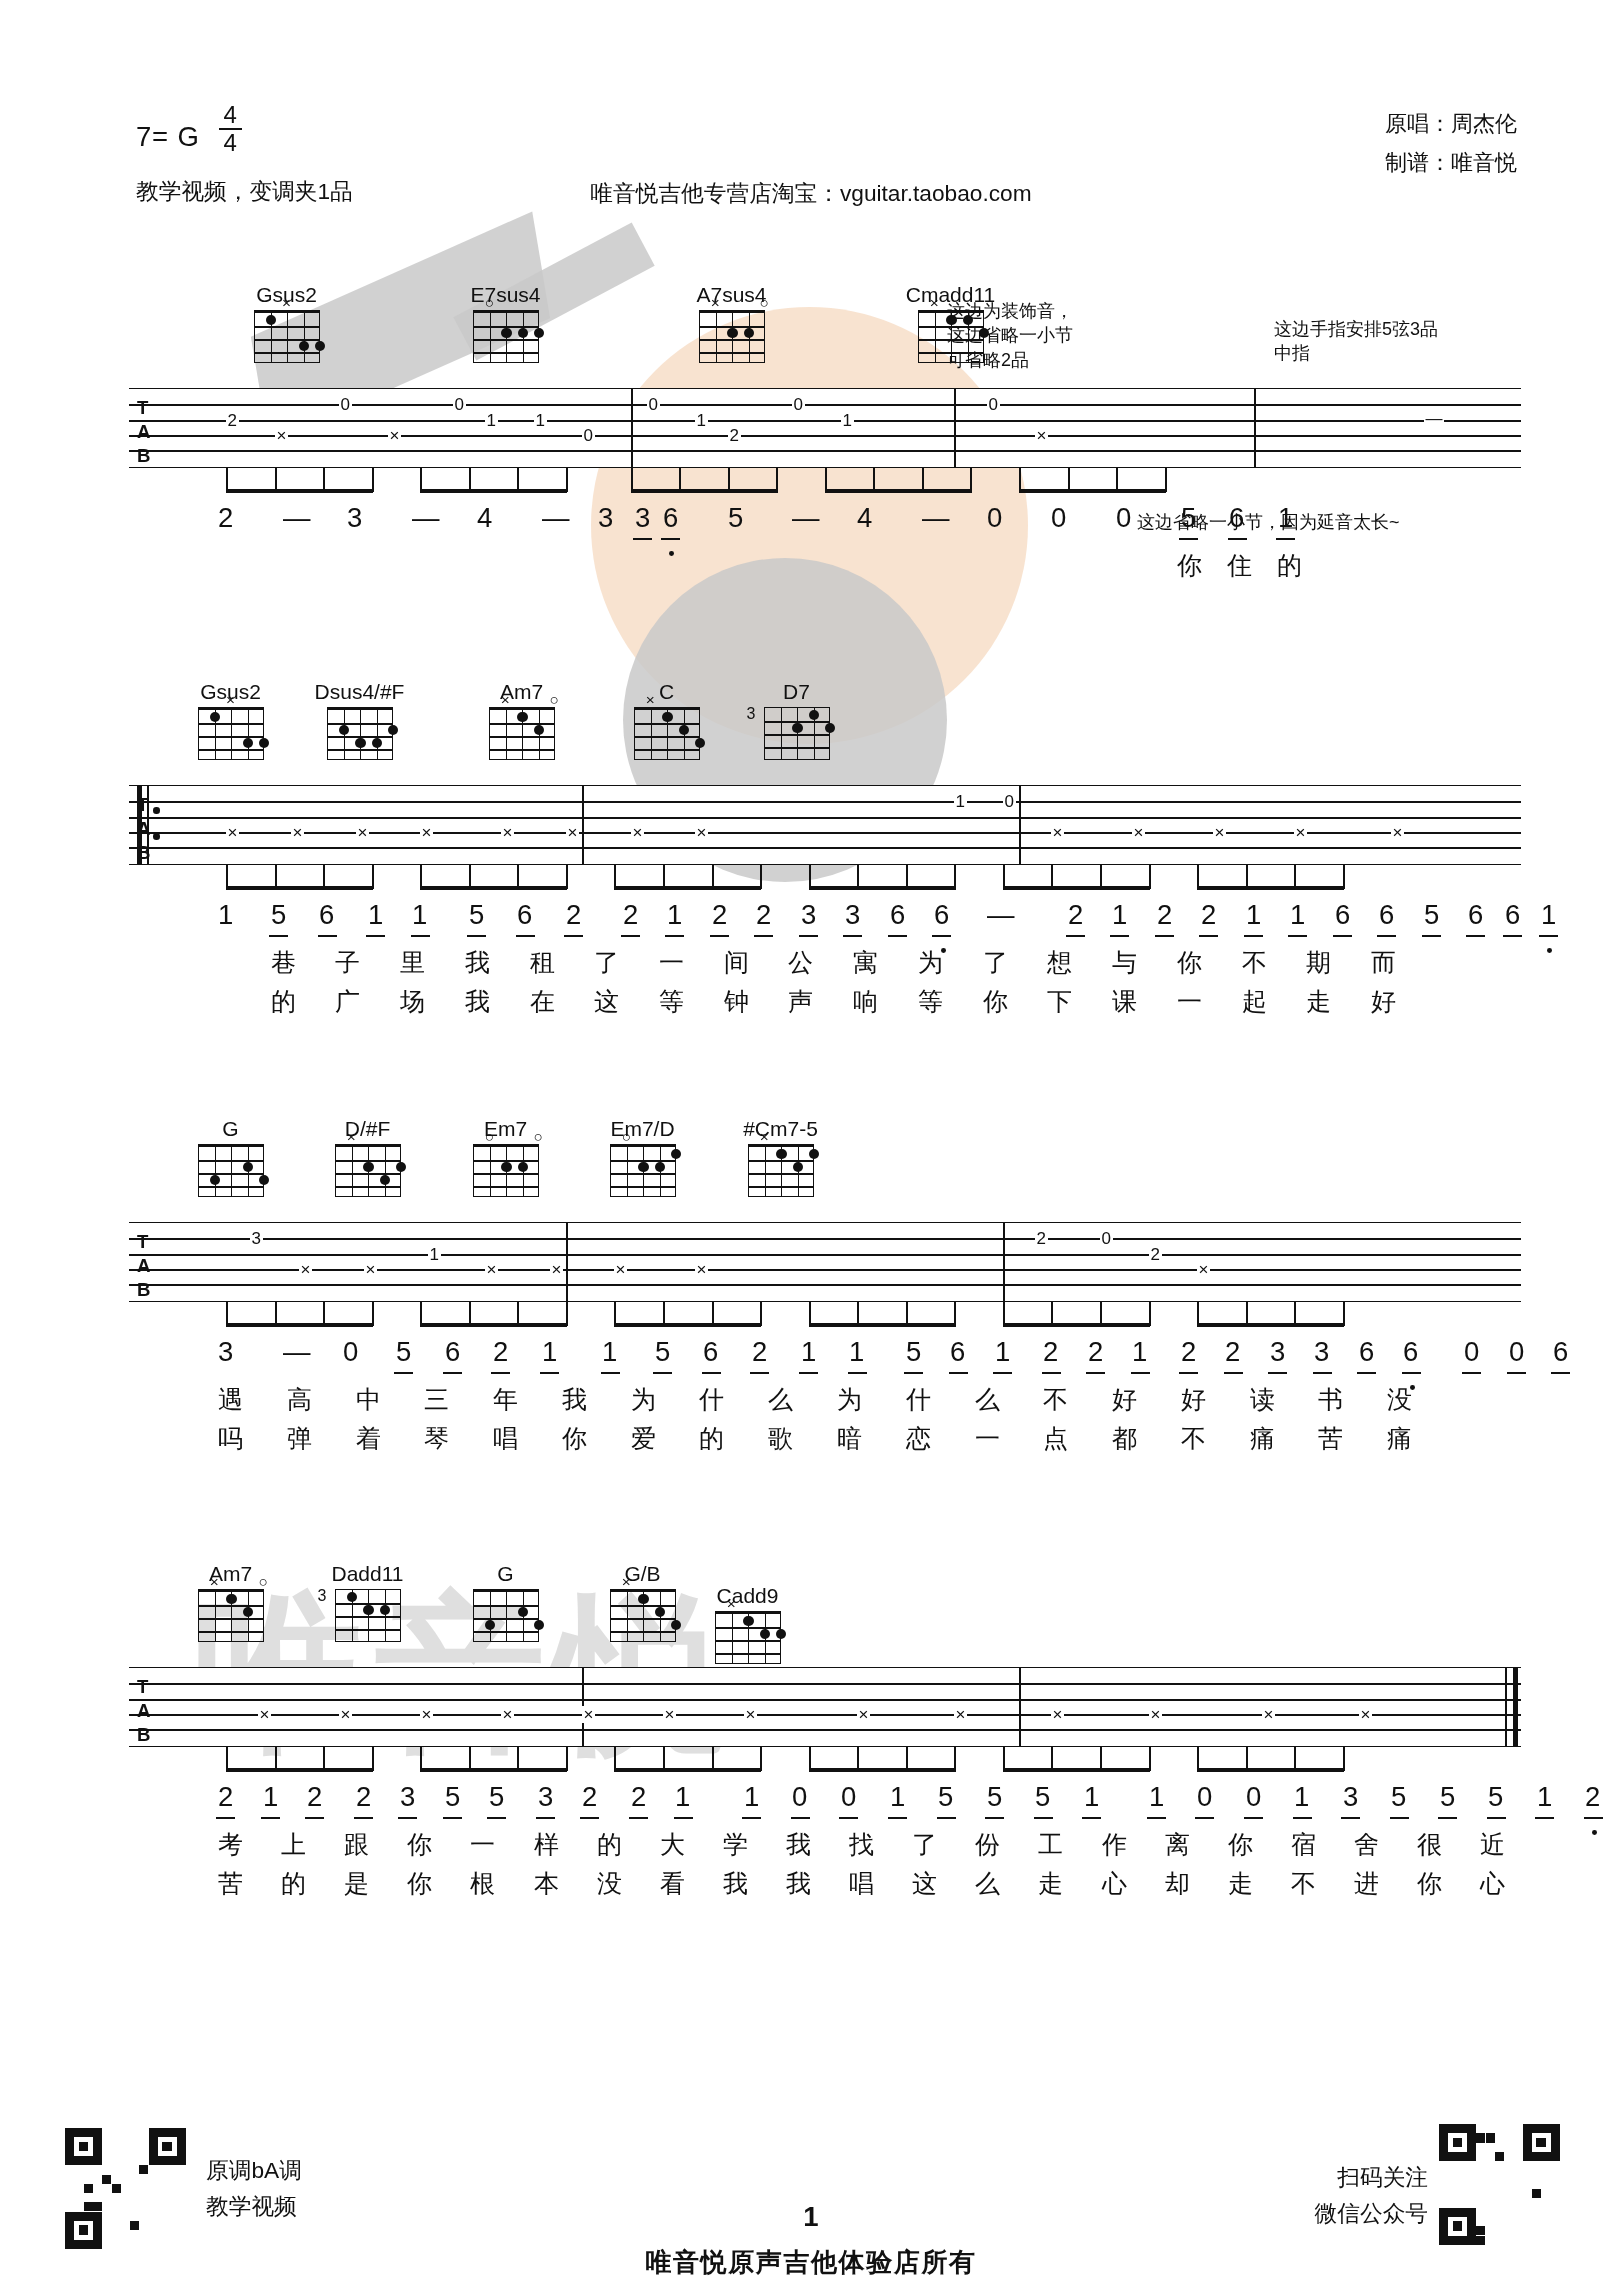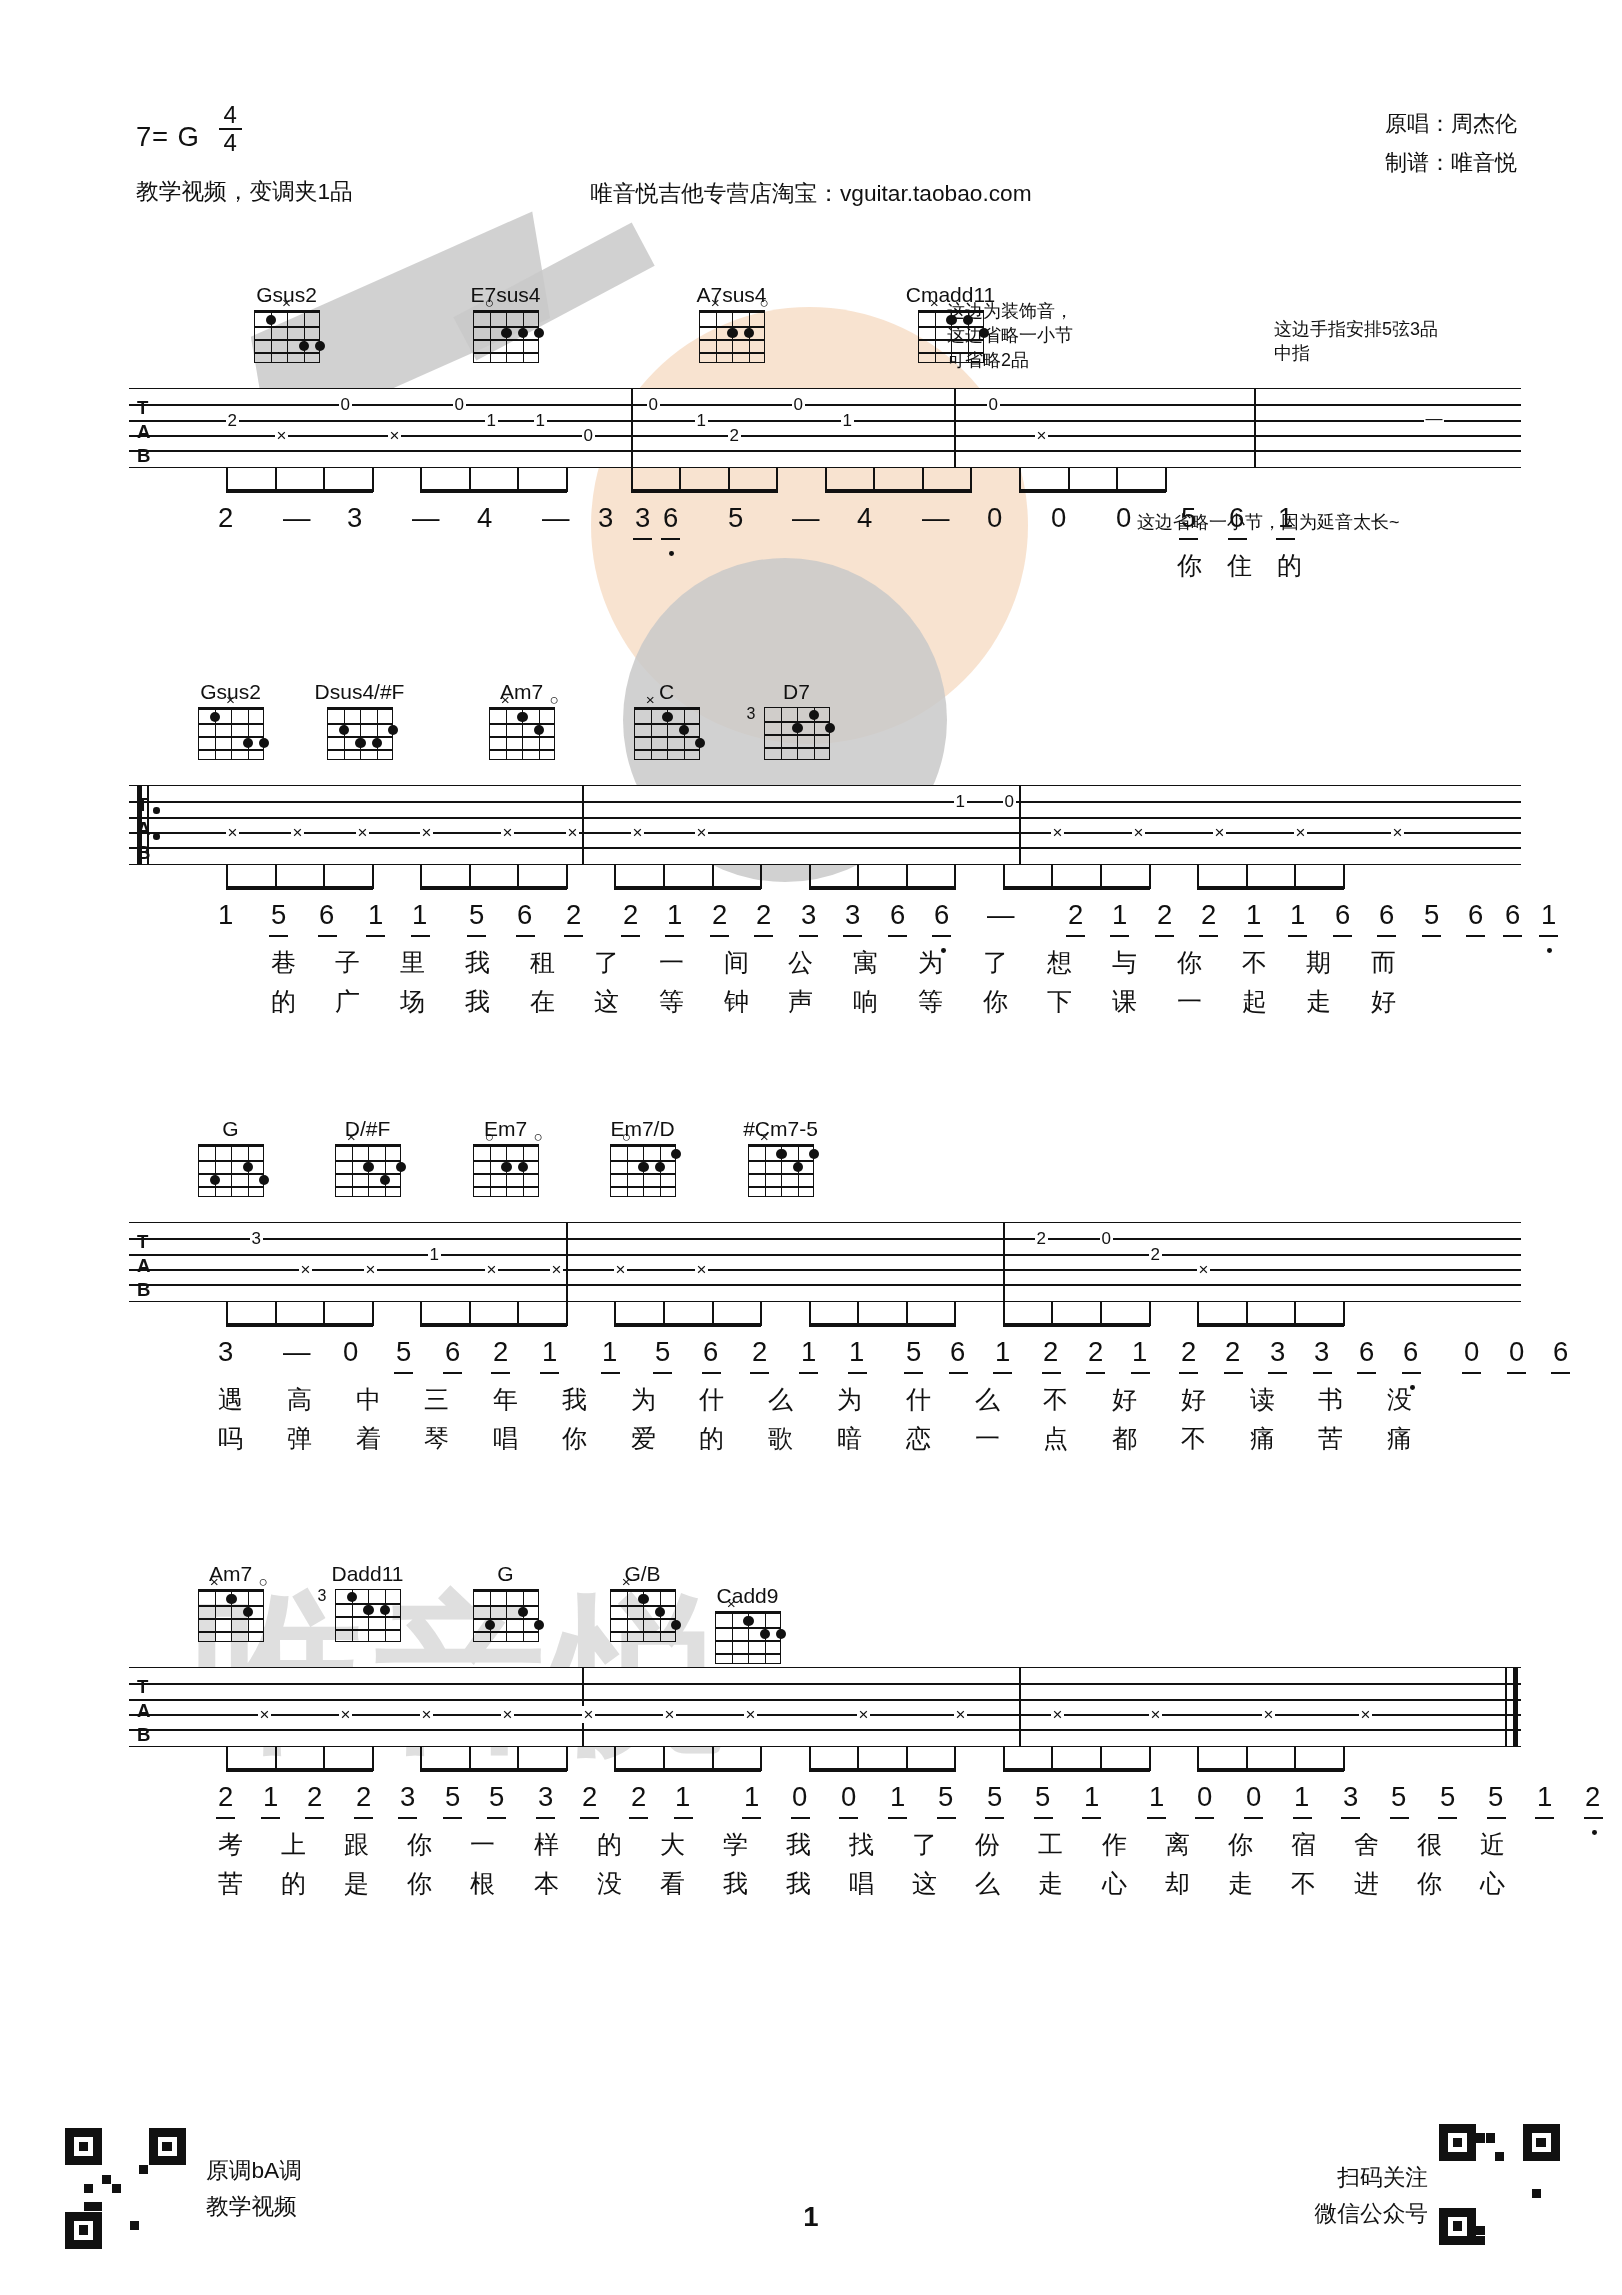--- a/index.html
+++ b/index.html
@@ -1009,15 +1009,16 @@
       <i style="left: 97px; top: 13.8px; width: 9.7px; height: 9.7px; background: rgb(17, 17, 17);"></i>
       <i style="left: 0px; top: 84px; width: 37px; height: 37px; background: rgb(17, 17, 17);"></i>
       <i style="left: 9px; top: 93px; width: 19.4px; height: 19.4px; background: rgb(255, 255, 255);"></i>
       <i style="left: 13.8px; top: 97px; width: 9.7px; height: 9.7px; background: rgb(17, 17, 17);"></i>
     </div>
   <div class="footer-text" style="left:1299px;top:2159px;text-align:right;width:129px;">
     <div>扫码关注</div>
     <div>微信公众号</div>
   </div>
   <div class="pageno" style="top:2201px;">1</div>
+  <div class="shopfoot" style="top:2245px;">唯音悦原声吉他体验店所有</div>
 
 </div>
 
 
 </body></html>

